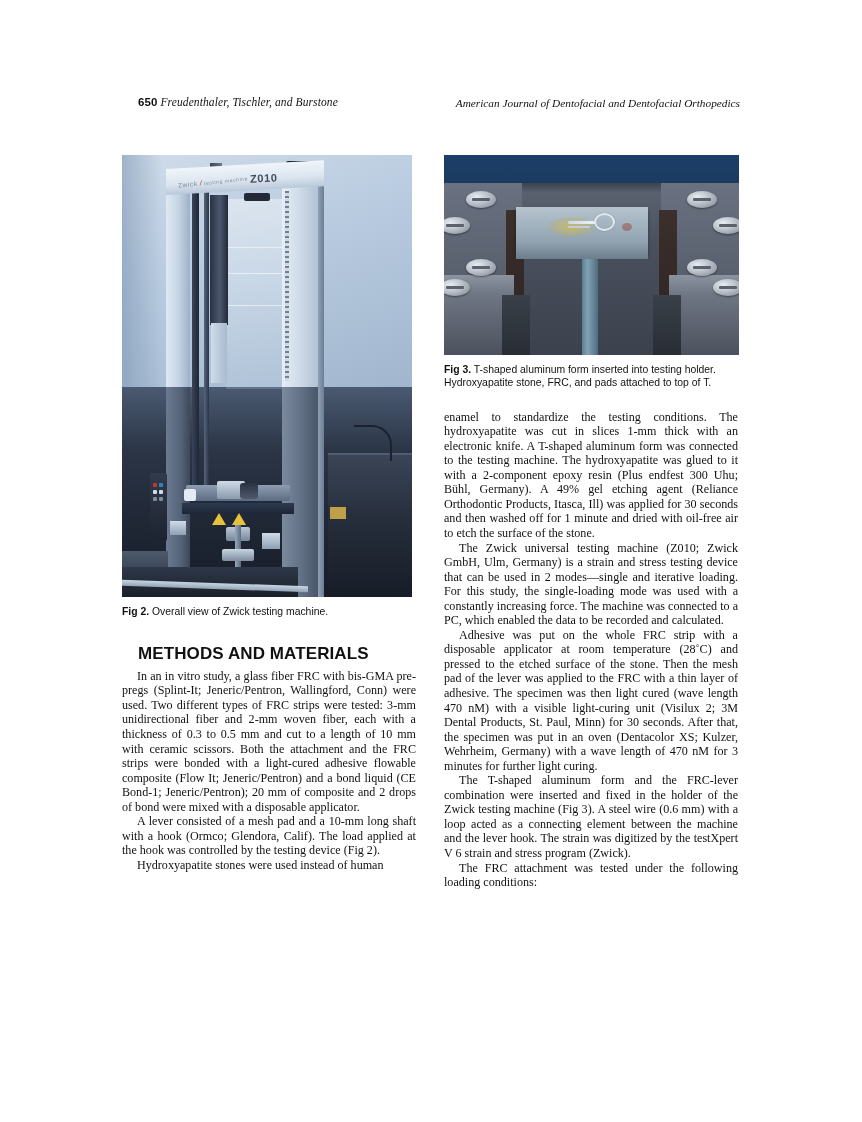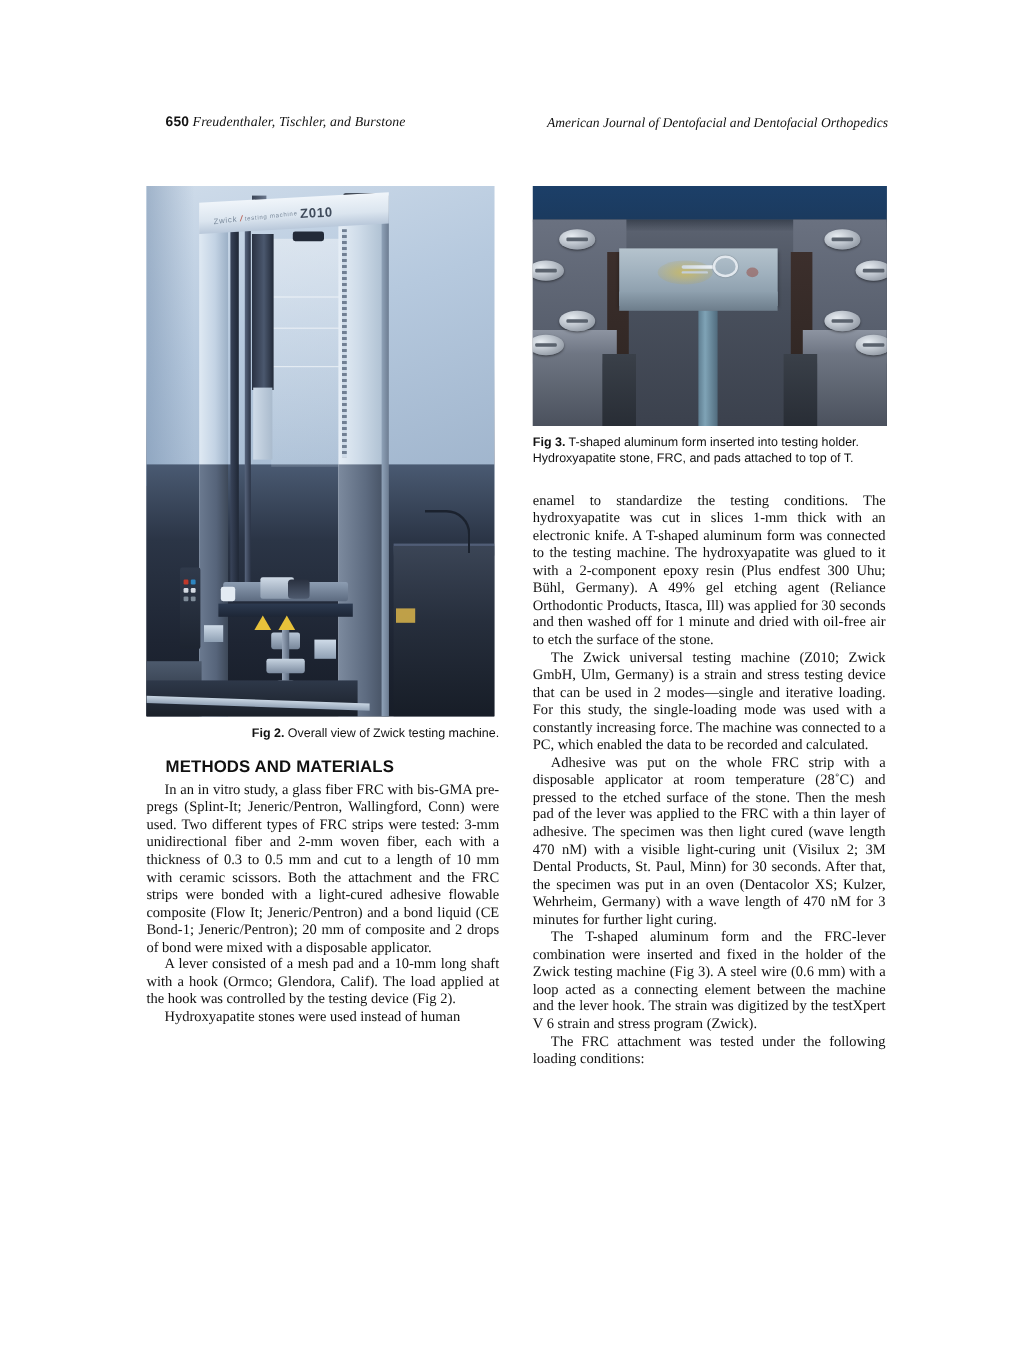--- a/index.html
+++ b/index.html
@@ -75,37 +75,37 @@
     line-height: 14.55px;
     text-align: justify;
     text-indent: 15px;
     hyphens: none;
   }
   p.body.noindent { text-indent: 0; }
 
   .sec-head {
     font-family: "Liberation Sans", sans-serif;
     font-weight: bold;
-    font-size: 14px;
+    font-size: 17px;
     letter-spacing: 0.1px;
-    margin: 11px 0 5px 0;
+    margin: 25px 0 5px 0;
     padding-left: 16px;
   }
 
   
   .figure { position: relative; }
   .fig-caption {
     font-family: Liberation Sans, sans-serif;
     font-size: 10.4px;
     line-height: 12.8px;
     color: #111;
     margin-top: 9px;
   }
   .fig-caption .lbl { font-weight: bold; }
-  .fig-caption.centered { text-align: right; }
+  .fig-caption.centered { text-align: left; }
 
   .photo {
     position: relative;
     overflow: hidden;
     display: block;
   }
 
   
   .photo-fig2 {
     width: 290px;

